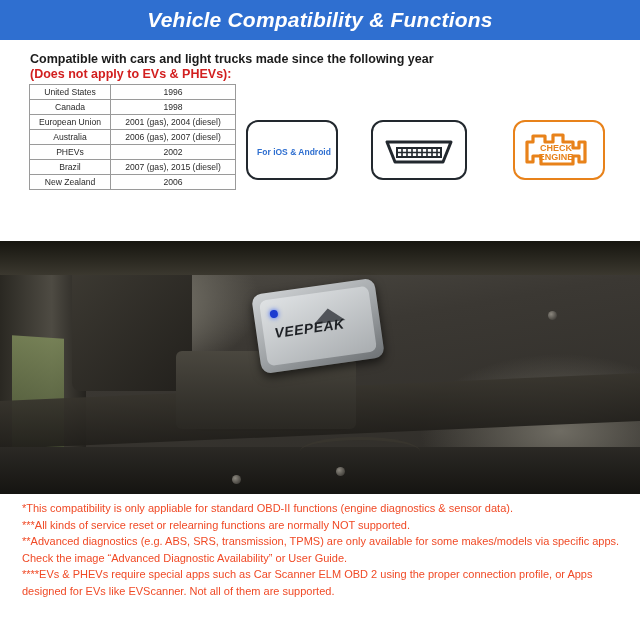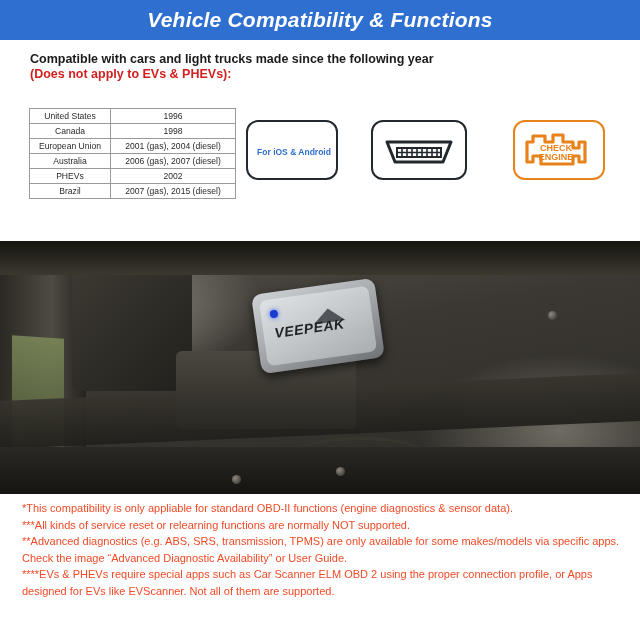--- a/index.html
+++ b/index.html
@@ -61,21 +61,21 @@
     color: #d21f1f;
     font-size: 12.5px;
     font-weight: bold;
     line-height: 15px;
   }
 
   
   .compat-table {
     position: absolute;
     left: 29px;
-    top: 108px;
+    top: 84px;
     border-collapse: collapse;
     font-size: 8.6px;
     color: #2a2a2a;
   }
   .compat-table td {
     border: 1px solid #9a9a9a;
     height: 14px;
     padding: 0 3px;
     text-align: center;
     white-space: nowrap;
@@ -358,20 +358,24 @@
         <td class="country">Australia</td>
         <td class="year">2006 (gas), 2007 (diesel)</td>
       </tr>
       <tr>
         <td class="country">PHEVs</td>
         <td class="year">2002</td>
       </tr>
       <tr>
         <td class="country">Brazil</td>
         <td class="year">2007 (gas), 2015 (diesel)</td>
+      </tr>
+      <tr>
+        <td class="country">New Zealand</td>
+        <td class="year">2006</td>
       </tr>
     </tbody>
   </table>
 
   <div class="icon-box" id="box-ios">
     <div class="ios-text">For iOS &amp; Android</div>
   </div>
 
   <div class="icon-box" id="box-obd">
     <svg class="obd-svg" width="92" height="56" viewBox="0 0 92 56">

